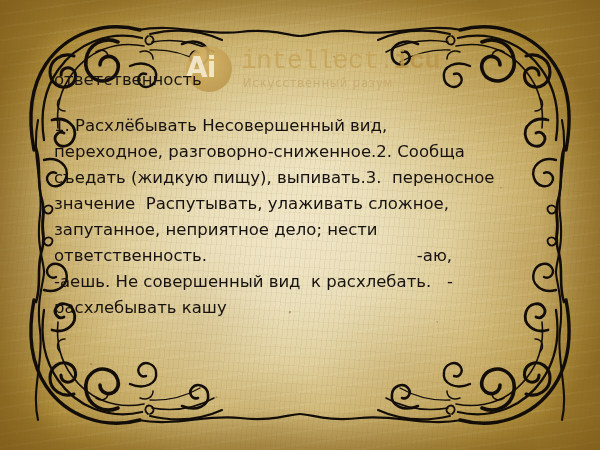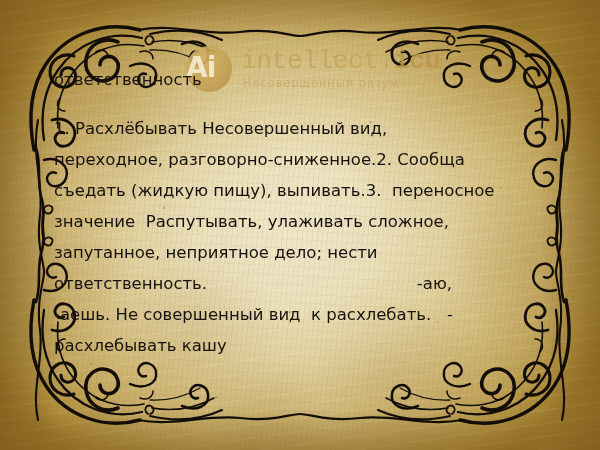--- a/index.html
+++ b/index.html
@@ -139,21 +139,21 @@
     font-size: 16.5px;
     color: #1a1512;
     white-space: nowrap;
   }
   .body-text {
     position: absolute;
     left: 54px;
     top: 113px;
     width: 470px;
     font-size: 16.5px;
-    line-height: 31px;
+    line-height: 26px;
     color: #17120f;
     white-space: pre-wrap;
   }
 </style>
 </head>
 <body>
 
 <div id="page">
 
   <div class="bg-base"></div>
@@ -266,21 +266,21 @@
       </g>
     </svg>
   </div>
 
   <div class="watermark">
     <div class="wm-logo">
       <span class="wm-logo-text">Ai</span>
     </div>
     <div class="wm-words">
       <div class="wm-main"><span>intellect.</span><b>icu</b></div>
-      <div class="wm-sub">Несовершенный  разум</div>
+      <div class="wm-sub">Искусственный  разум</div>
     </div>
   </div>
 
   <div class="headword">ответственность</div>
   <div class="body-text">1. Расхлёбывать Несовершенный вид,
 переходное, разговорно-сниженное.2. Сообща
 съедать (жидкую пищу), выпивать.3.  переносное
 значение  Распутывать, улаживать сложное,
 запутанное, неприятное дело; нести
 ответственность.                                        -аю,

